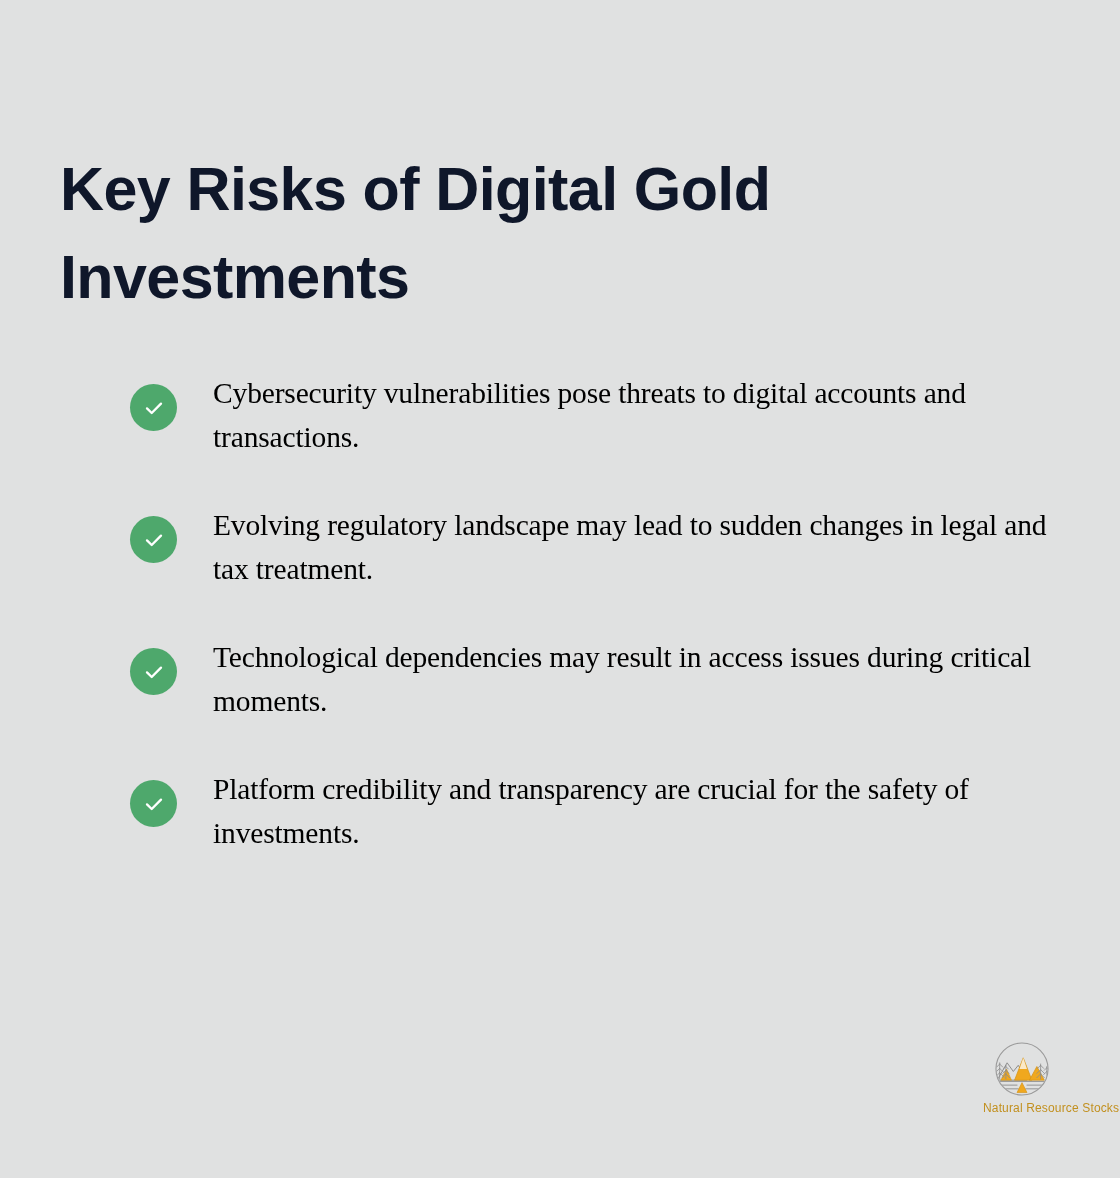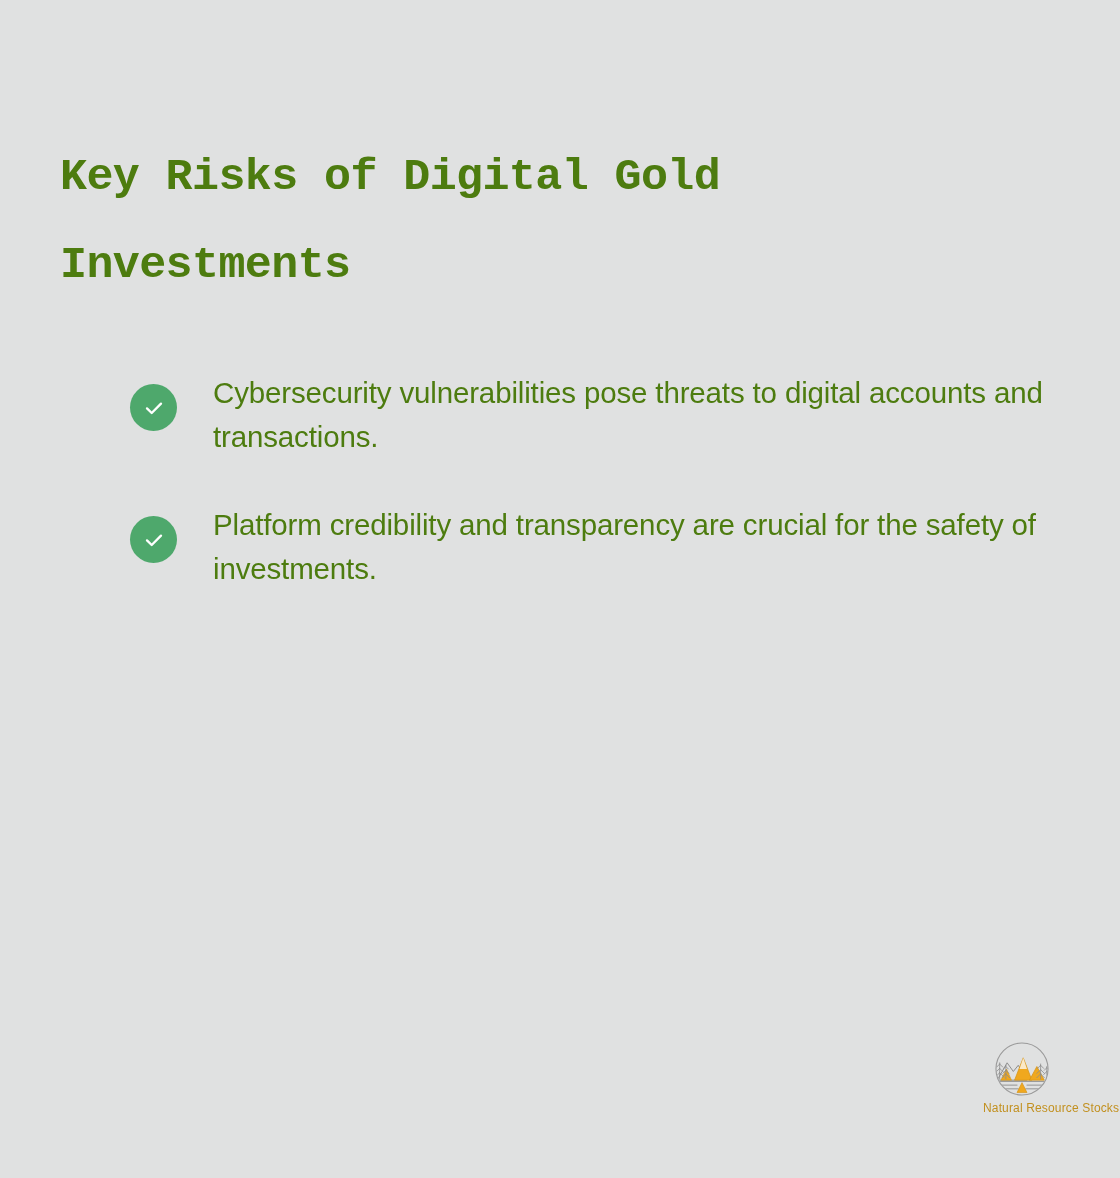--- a/index.html
+++ b/index.html
@@ -21,26 +21,26 @@
     height: 1178px;
     box-sizing: border-box;
   }
 
   
   .title {
     position: absolute;
     left: 60px;
     top: 104px;
     width: 830px;
-    font-family: Liberation Mono, monospace;
+    font-family: Liberation Sans, sans-serif;
     font-weight: 700;
-    font-size: 45px;
+    font-size: 61px;
     line-height: 88px;
     letter-spacing: -0.6px;
-    color: #4d7c0f;
+    color: #0f172a;
     white-space: pre-line;
   }
 
   
   .list {
     position: absolute;
     left: 130px;
     top: 371px;
     width: 930px;
   }
@@ -68,24 +68,24 @@
     position: absolute;
     left: 50%;
     top: 50%;
     transform: translate(-50%, -50%);
     display: block;
   }
 
   .item-text {
     flex: 1 1 auto;
     margin-left: 36px;
-    font-family: Liberation Sans, sans-serif;
+    font-family: Liberation Serif, serif;
     font-size: 29.5px;
     line-height: 44px;
-    color: #4d7c0f;
+    color: #000000;
     letter-spacing: -0.15px;
     max-width: 838px;
   }
 
   
   .logo {
     position: absolute;
     left: 983px;
     top: 1038px;
     width: 78px;
@@ -117,22 +117,38 @@
 
     <div class="list-item">
       <span class="check-badge">
         <svg width="24" height="24" viewBox="0 0 24 24" aria-hidden="true">
           <path d="M5 12.4 L9.7 17 L19 7.6" fill="none" stroke="#ffffff" stroke-width="2.3" stroke-linecap="round" stroke-linejoin="round"></path>
         </svg>
       </span>
       <span class="item-text">Cybersecurity vulnerabilities pose threats to digital accounts and transactions.</span>
     </div>
 
-
-
+    <div class="list-item">
+      <span class="check-badge">
+        <svg width="24" height="24" viewBox="0 0 24 24" aria-hidden="true">
+          <path d="M5 12.4 L9.7 17 L19 7.6" fill="none" stroke="#ffffff" stroke-width="2.3" stroke-linecap="round" stroke-linejoin="round"></path>
+        </svg>
+      </span>
+      <span class="item-text">Evolving regulatory landscape may lead to sudden changes in legal and tax treatment.</span>
+    </div>
+
+
+    <div class="list-item">
+      <span class="check-badge">
+        <svg width="24" height="24" viewBox="0 0 24 24" aria-hidden="true">
+          <path d="M5 12.4 L9.7 17 L19 7.6" fill="none" stroke="#ffffff" stroke-width="2.3" stroke-linecap="round" stroke-linejoin="round"></path>
+        </svg>
+      </span>
+      <span class="item-text">Technological dependencies may result in access issues during critical moments.</span>
+    </div>
 
     <div class="list-item">
       <span class="check-badge">
         <svg width="24" height="24" viewBox="0 0 24 24" aria-hidden="true">
           <path d="M5 12.4 L9.7 17 L19 7.6" fill="none" stroke="#ffffff" stroke-width="2.3" stroke-linecap="round" stroke-linejoin="round"></path>
         </svg>
       </span>
       <span class="item-text">Platform credibility and transparency are crucial for the safety of investments.</span>
     </div>
 

